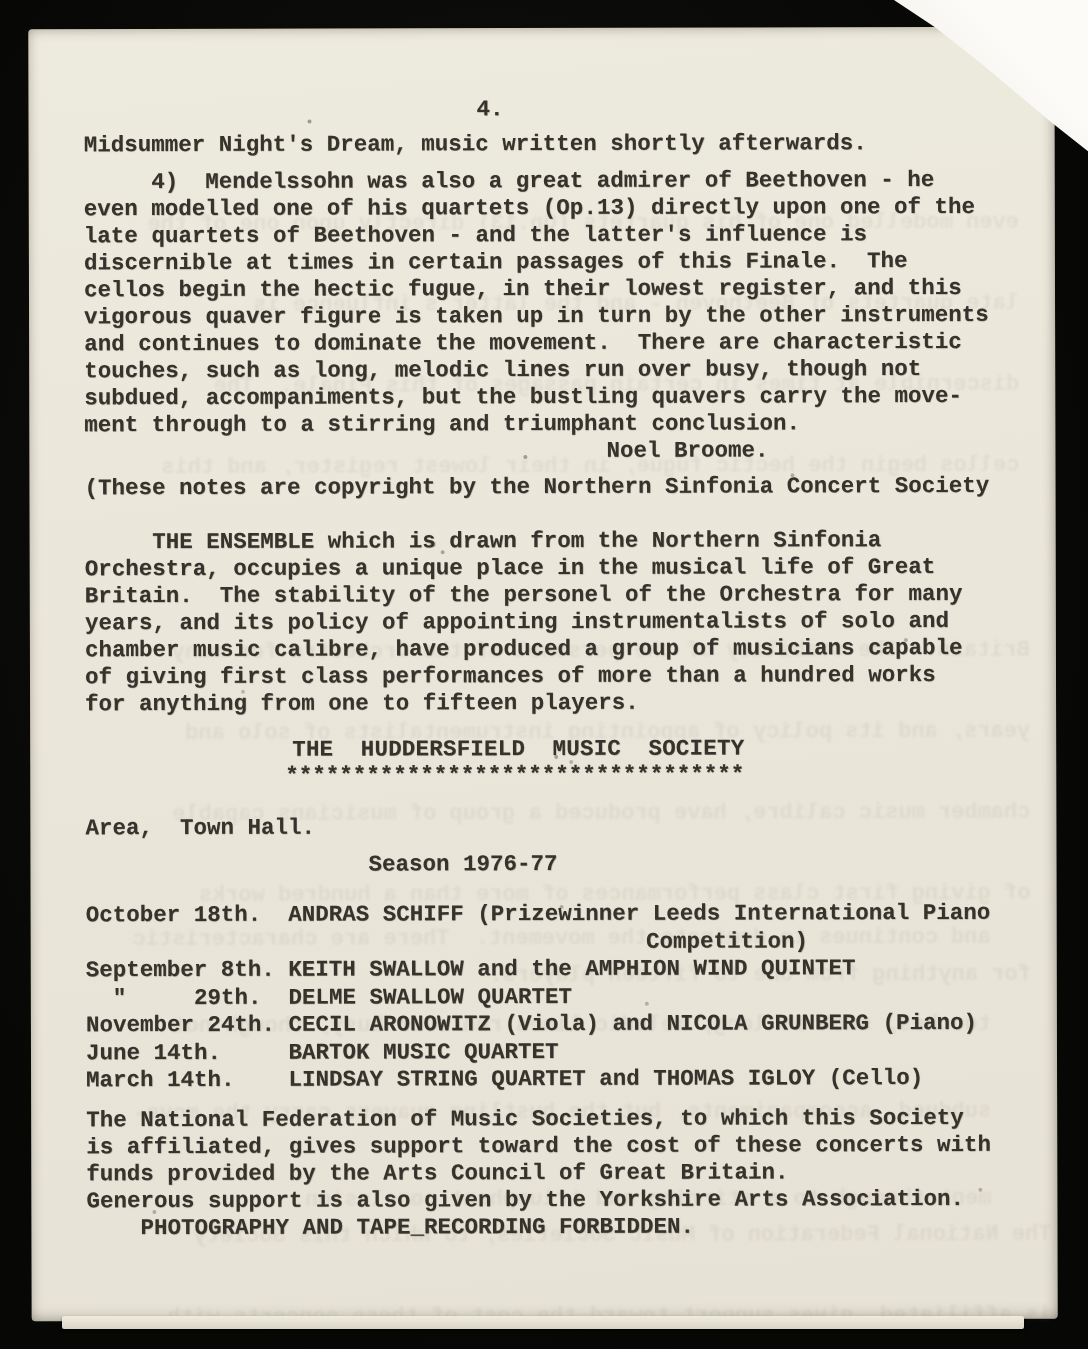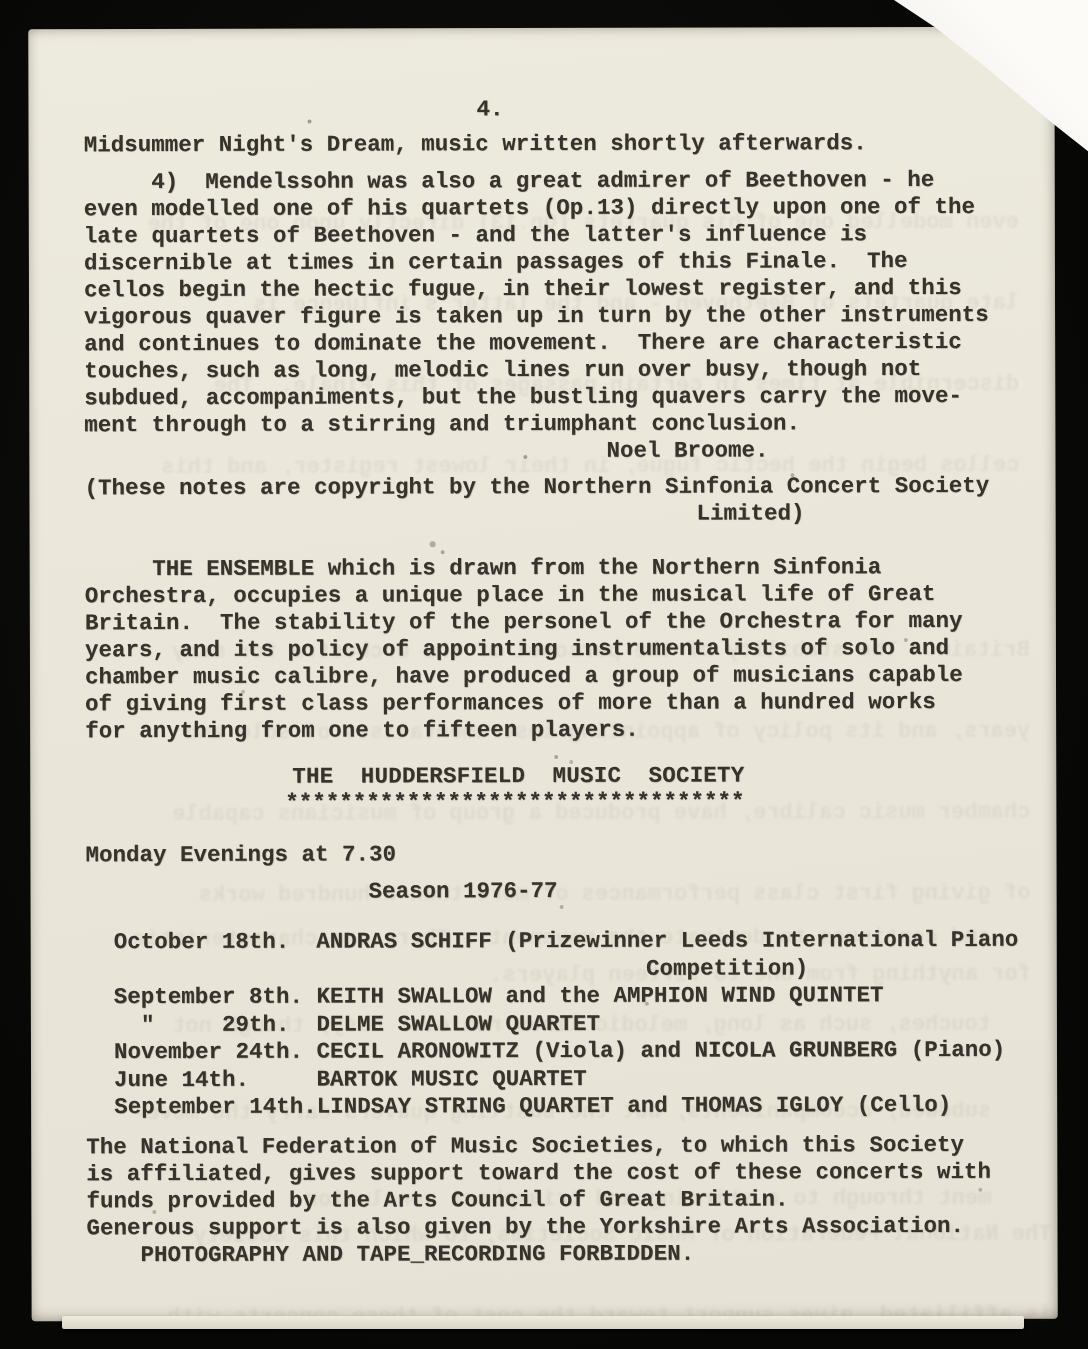--- a/index.html
+++ b/index.html
@@ -48,21 +48,21 @@
   .author-line{margin-left:522px;}
   .copy1{margin-top:9px;}
   .copy2{margin-left:612px;}
   .ensemble{margin-top:27px;}
   .soc-title{margin-top:19px;margin-left:207px;letter-spacing:.2px;}
   .soc-stars{margin-left:200px;line-height:25px;}
   .venue-row{margin-top:26px;display:flex;justify-content:space-between;}
   .season{margin-top:10px;margin-left:283px;}
   .concerts{margin-top:23px;}
   .concert-row{line-height:27.5px;}
-  .c-date{display:inline-block;width:15ch;white-space:pre;margin-left:28px;}
+  .c-date{display:inline-block;width:15ch;white-space:pre;}
   .c-art{white-space:pre;}
   .c-cont{white-space:pre;padding-left:41.5ch;}
   .federation{margin-top:12px;}
   
   .ghost{
     position:absolute;font-size:22px;line-height:27px;font-weight:700;
     color:#6d6555;opacity:.085;transform:scaleX(-1);filter:blur(1px);
     white-space:pre;pointer-events:none;
   }
   .ghost-a{left:330px;top:128px;width:660px;}
@@ -139,50 +139,49 @@
         <div class="line">vigorous quaver figure is taken up in turn by the other instruments</div>
         <div class="line">and continues to dominate the movement.  There are characteristic</div>
         <div class="line">touches, such as long, melodic lines run over busy, though not</div>
         <div class="line">subdued, accompaniments, but the bustling quavers carry the move-</div>
         <div class="line">ment through to a stirring and triumphant conclusion.</div>
       </div>
 
     <div class="line author-line">Noel Broome.</div>
 
     <div class="line copy1">(These notes are copyright by the Northern Sinfonia Concert Society</div>
-    <div class="line copy2">Limited)</div>
 
     <div class="ensemble">
 
     <div class="line">     THE ENSEMBLE which is drawn from the Northern Sinfonia</div>
         <div class="line">Orchestra, occupies a unique place in the musical life of Great</div>
         <div class="line">Britain.  The stability of the personel of the Orchestra for many</div>
         <div class="line">years, and its policy of appointing instrumentalists of solo and</div>
         <div class="line">chamber music calibre, have produced a group of musicians capable</div>
         <div class="line">of giving first class performances of more than a hundred works</div>
         <div class="line">for anything from one to fifteen players.</div>
       </div>
 
     <div class="line soc-title">THE  HUDDERSFIELD  MUSIC  SOCIETY</div>
     <div class="line soc-stars">**********************************</div>
 
     <div class="venue-row">
-      <span class="line">Monday Evenings at 7.30</span>
+      <span class="line">Area,  Town Hall.</span>
     </div>
 
     <div class="line season">Season 1976-77</div>
 
     <div class="concerts">
 
     <div class="concert-row"><span class="c-date">October 18th.</span><span class="c-art">ANDRAS SCHIFF (Prizewinner Leeds International Piano</span><div class="c-cont">Competition)</div></div>
         <div class="concert-row"><span class="c-date">September 8th.</span><span class="c-art">KEITH SWALLOW and the AMPHION WIND QUINTET</span></div>
         <div class="concert-row"><span class="c-date">  "     29th.</span><span class="c-art">DELME SWALLOW QUARTET</span></div>
         <div class="concert-row"><span class="c-date">November 24th.</span><span class="c-art">CECIL ARONOWITZ (Viola) and NICOLA GRUNBERG (Piano)</span></div>
         <div class="concert-row"><span class="c-date">June 14th.</span><span class="c-art">BARTOK MUSIC QUARTET</span></div>
-        <div class="concert-row"><span class="c-date">September 14th.</span><span class="c-art">LINDSAY STRING QUARTET and THOMAS IGLOY (Cello)</span></div>
+        <div class="concert-row"><span class="c-date">March 14th.</span><span class="c-art">LINDSAY STRING QUARTET and THOMAS IGLOY (Cello)</span></div>
       </div>
 
     <div class="federation">
 
     <div class="line">The National Federation of Music Societies, to which this Society</div>
         <div class="line">is affiliated, gives support toward the cost of these concerts with</div>
         <div class="line">funds provided by the Arts Council of Great Britain.</div>
         <div class="line">Generous support is also given by the Yorkshire Arts Association.</div>
         <div class="line">    PHOTOGRAPHY AND TAPE_RECORDING FORBIDDEN.</div>
       </div>

